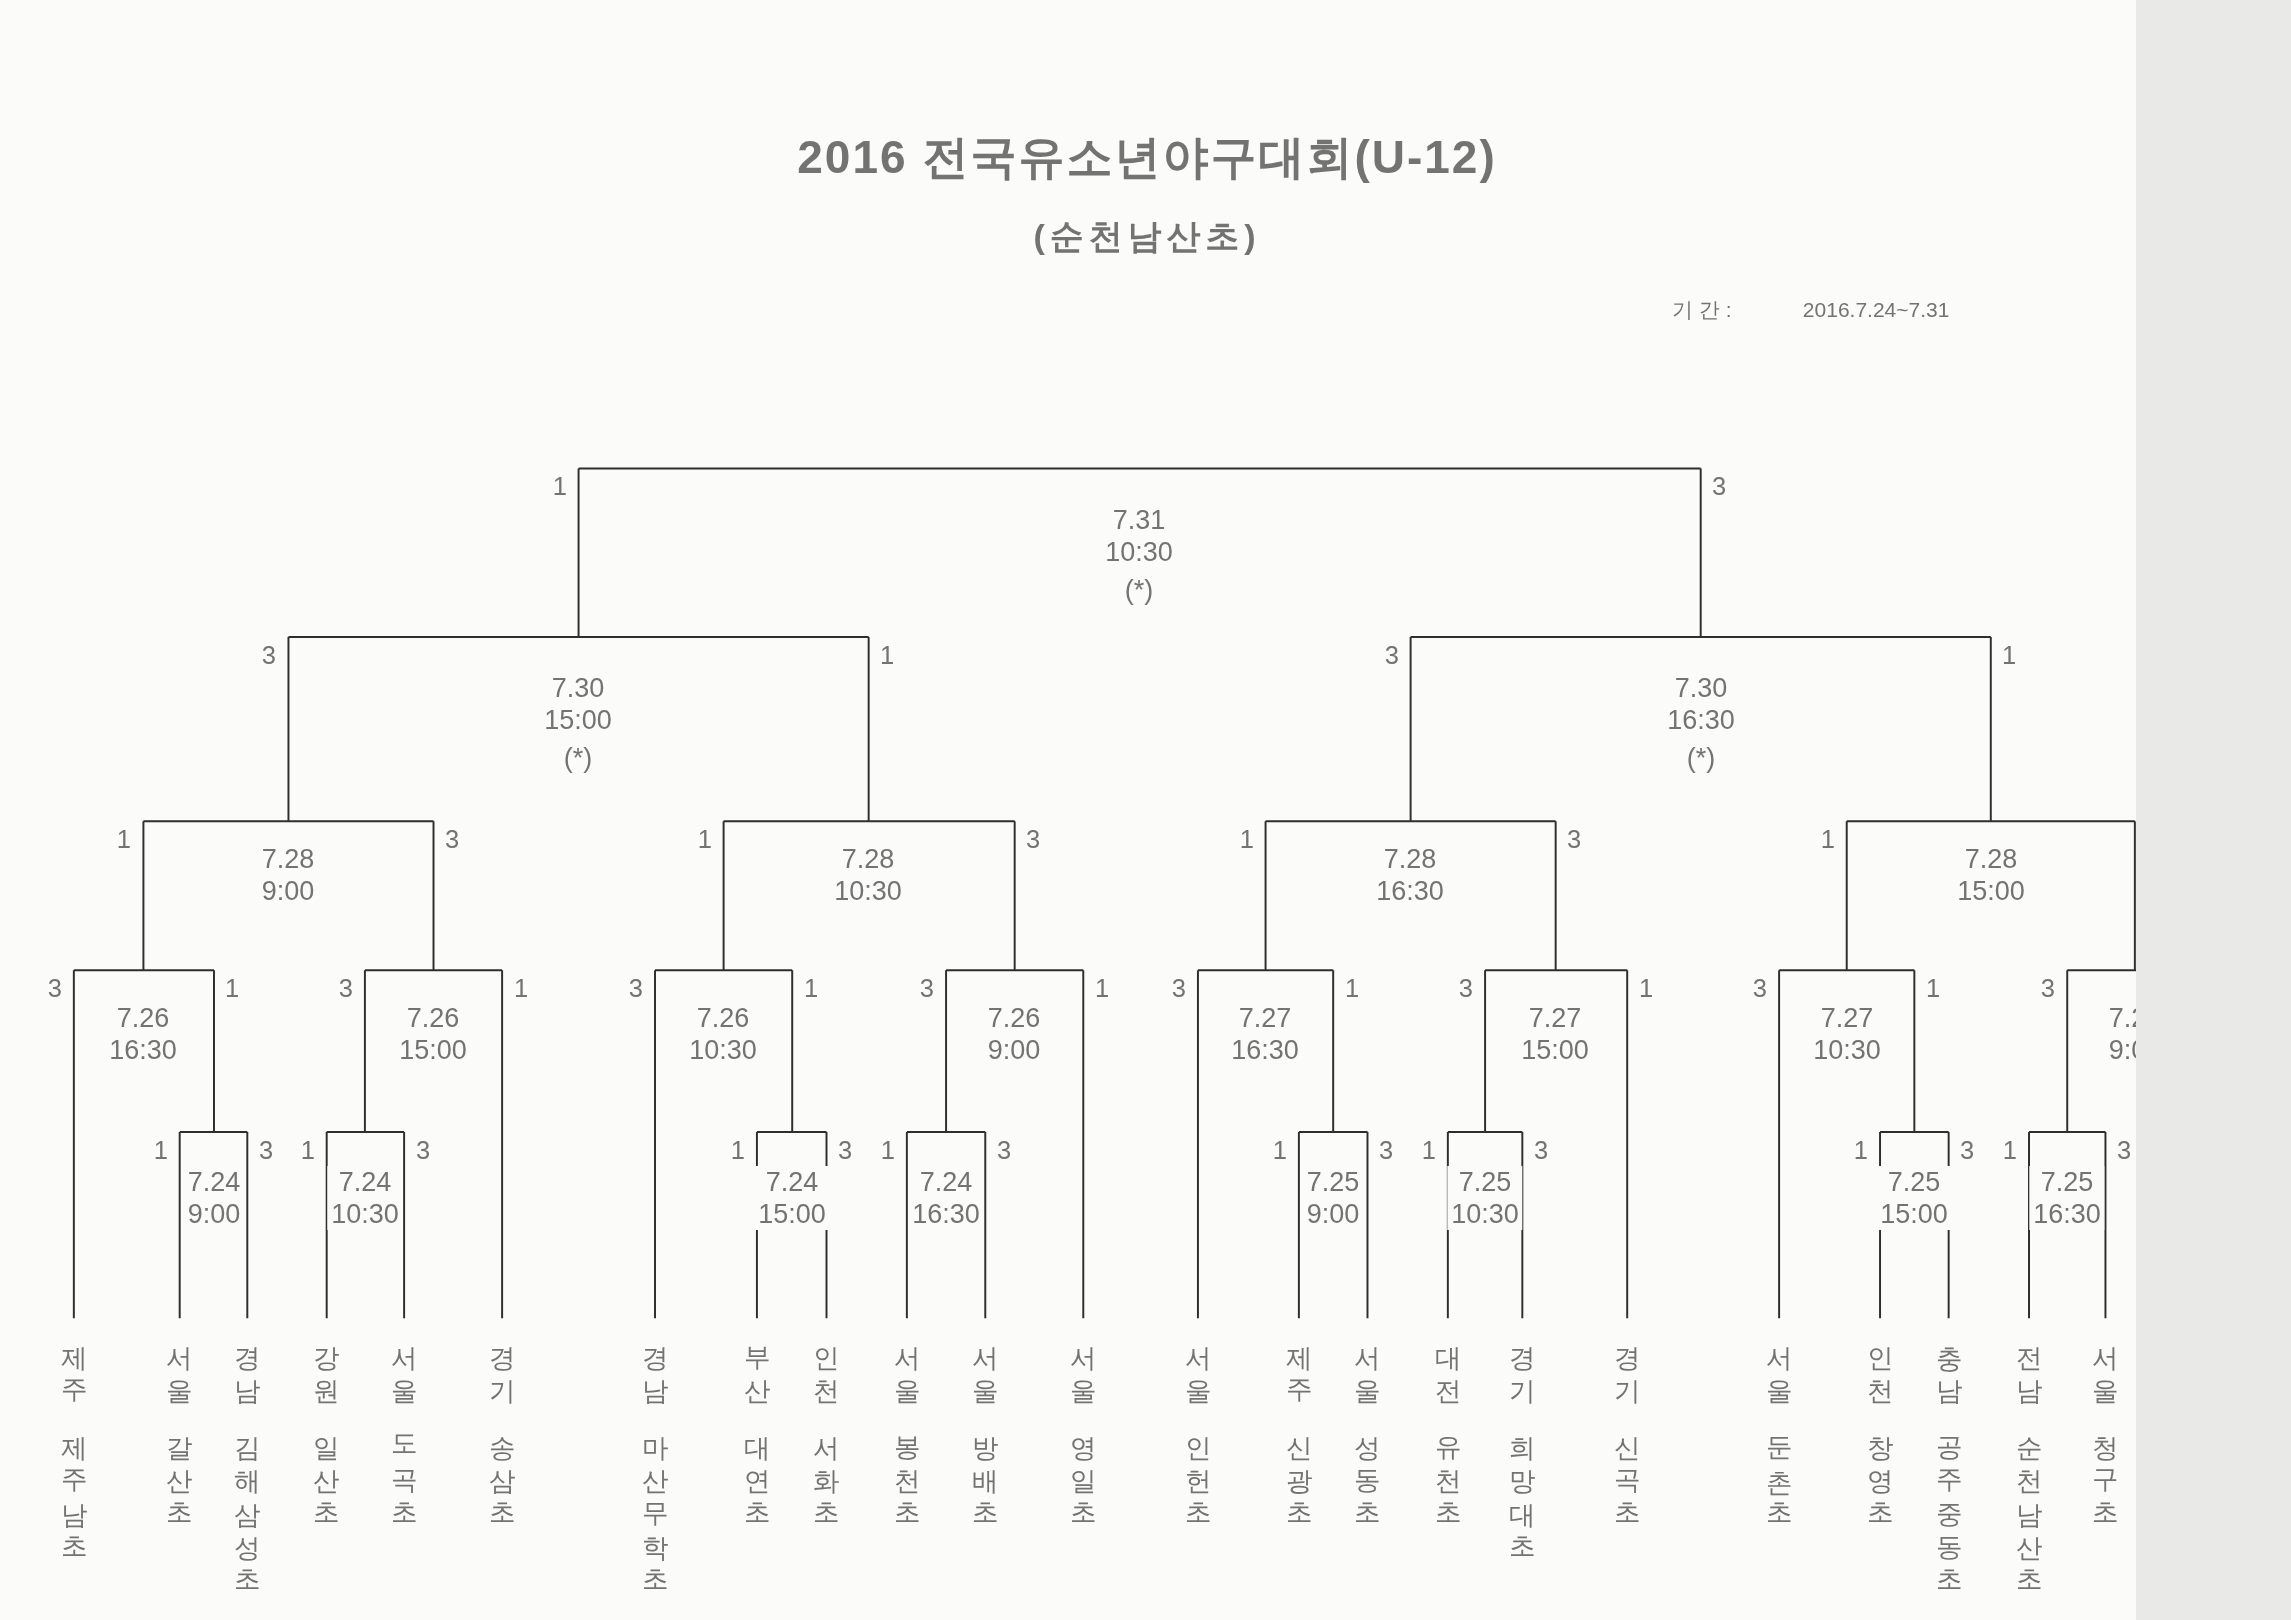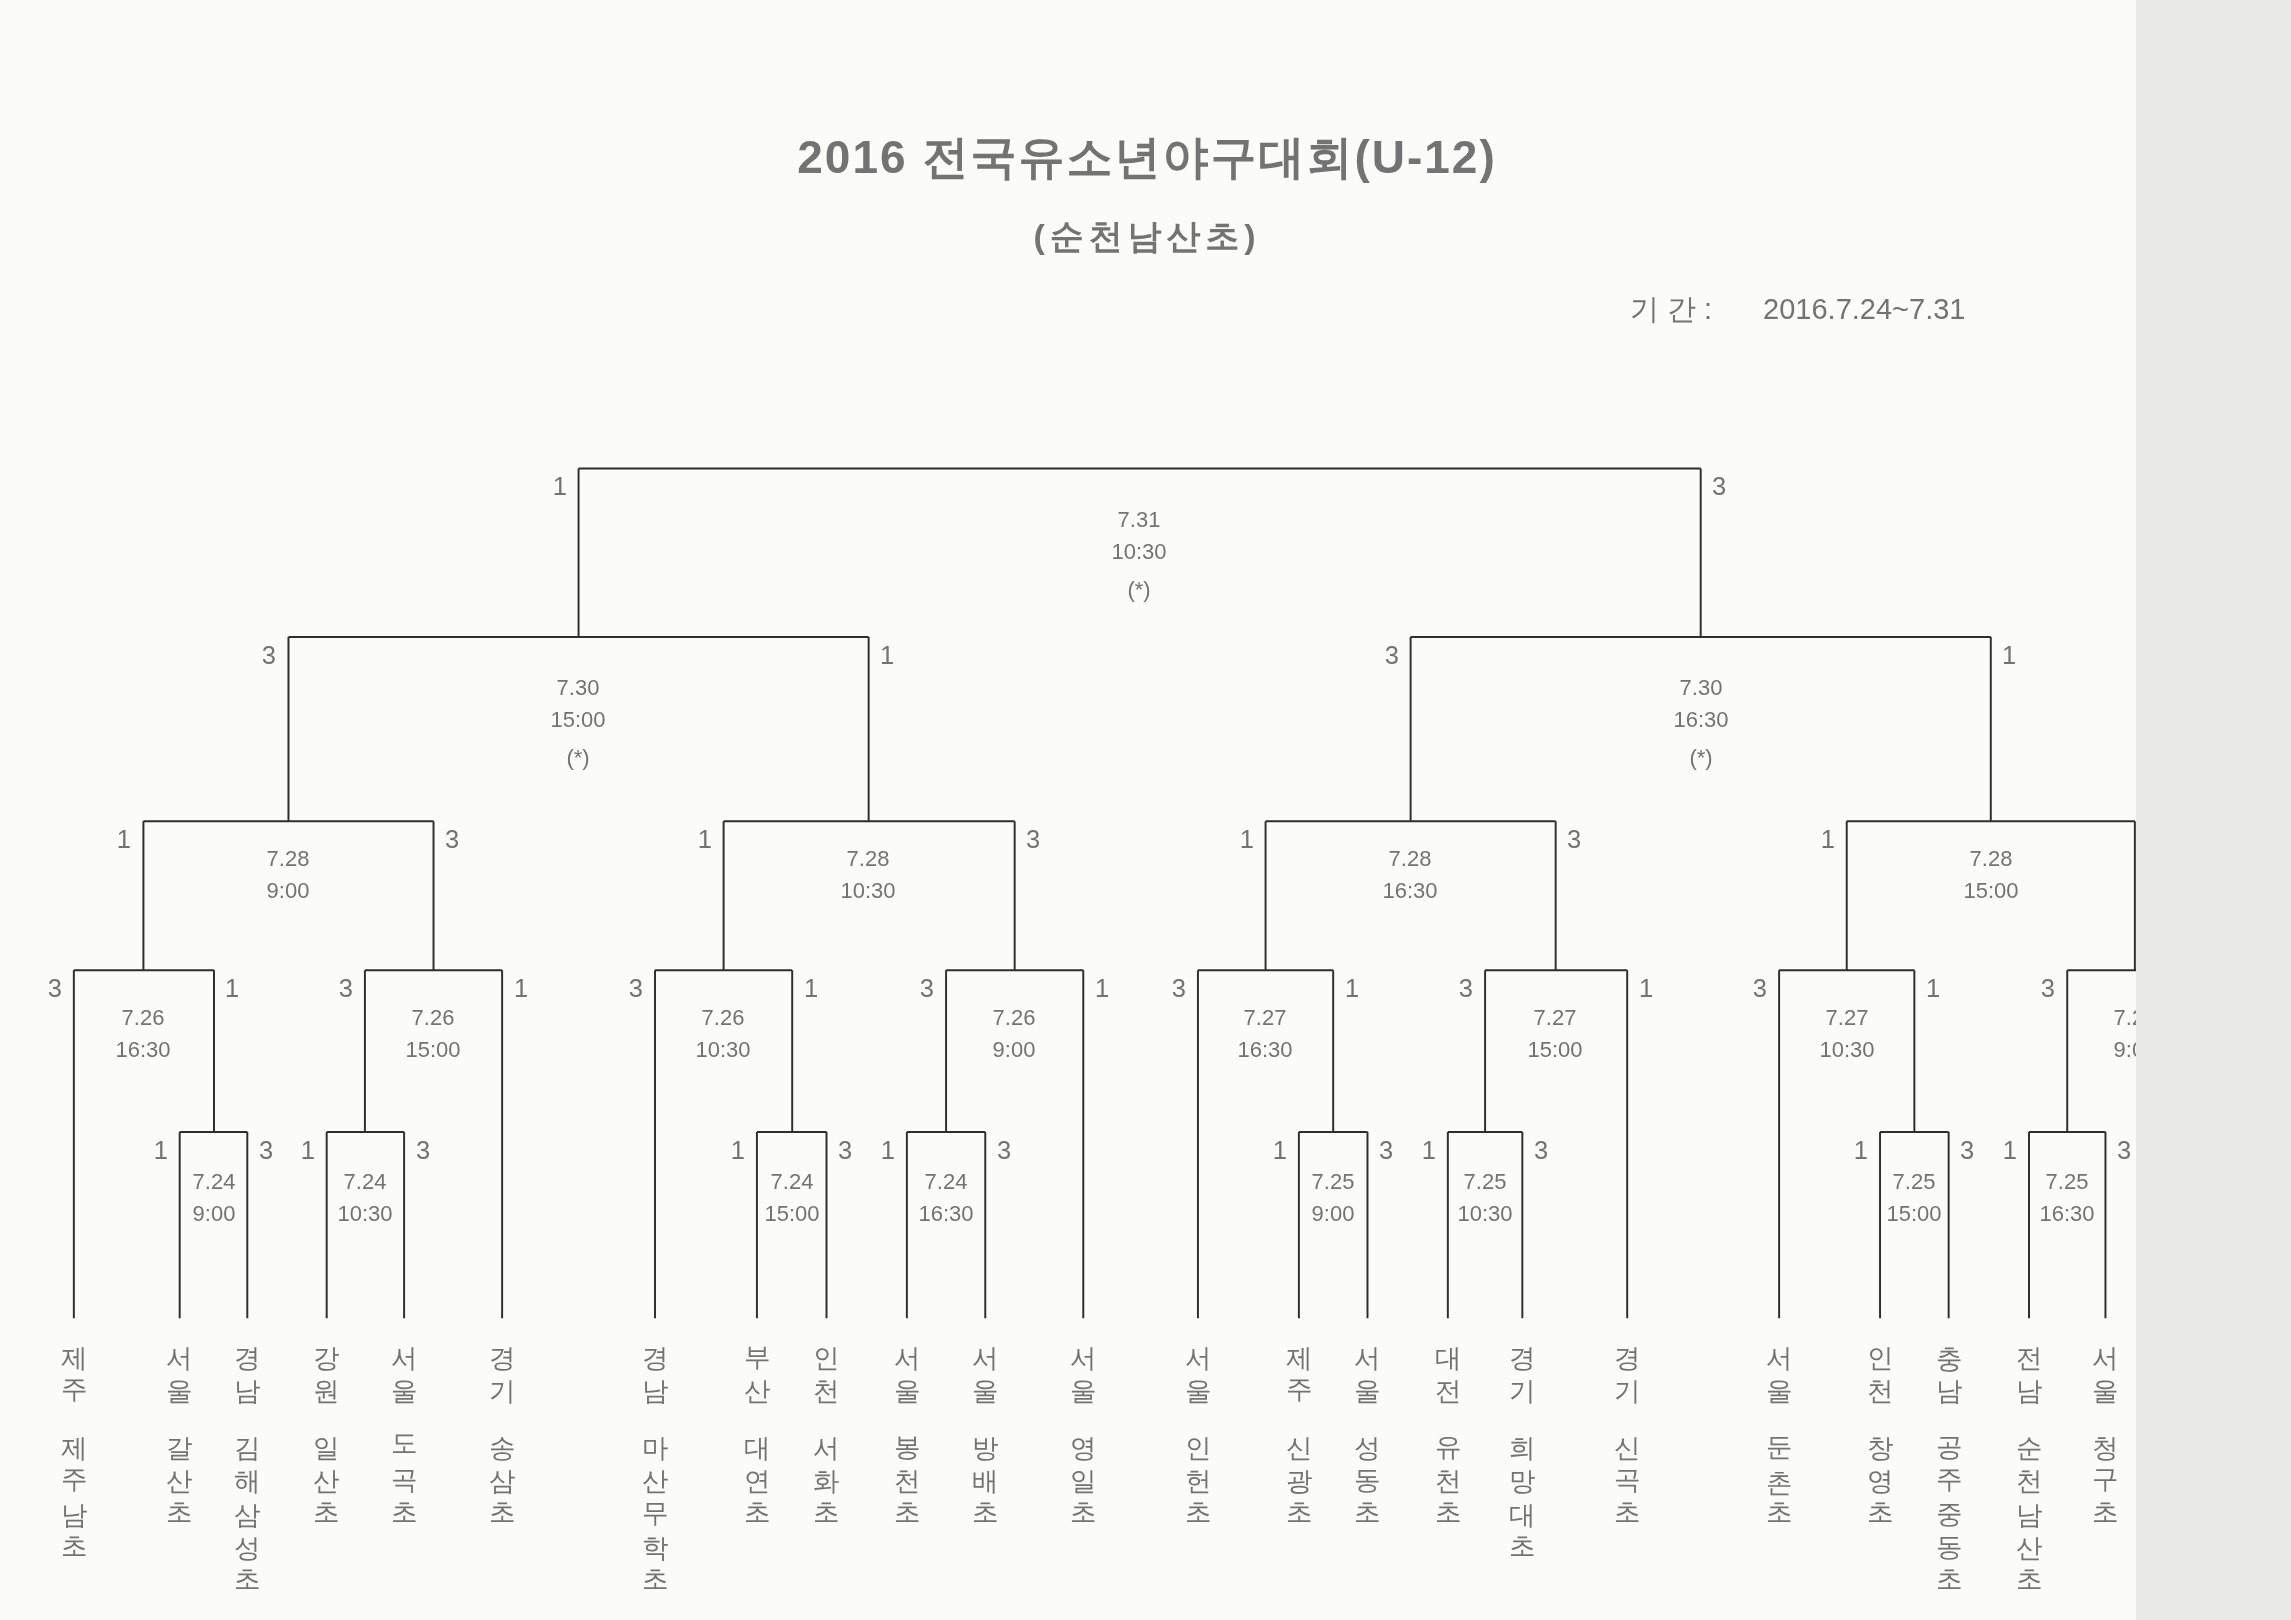--- a/index.html
+++ b/index.html
@@ -12,26 +12,26 @@
     color: #737373;
   }
   .title {
     position: absolute; top: 127px; left: 1147px; transform: translateX(-50%);
     font-size: 46px; font-weight: bold; letter-spacing: 2px; white-space: nowrap;
   }
   .subtitle {
     position: absolute; top: 214px; left: 1147px; transform: translateX(-50%);
     font-size: 34px; font-weight: bold; letter-spacing: 4.9px; white-space: nowrap;
   }
-  .info-row { position: absolute; left: 1630px; font-size: 29px; white-space: nowrap; }
+  .info-row { position: absolute; left: 1672px; font-size: 21px; white-space: nowrap; margin-top: 6px; }
   .info-label { display: inline-block; min-width: 125px; }
   .bracket-lines { position: absolute; left: 0; top: 0; }
   .mlabel {
     position: absolute; transform: translateX(-50%); text-align: center;
-    font-size: 22px; line-height: 32px; white-space: nowrap;
+    font-size: 27px; line-height: 32px; white-space: nowrap;
     background: #fbfbfa; padding: 0 3.9px;
   }
   .mvenue { margin-top: 5.9px; }
   .score { position: absolute; font-size: 25.5px; line-height: 25.5px; }
   .score.sl { transform: translateX(-100%); }
   .team {
     position: absolute; top: 1327px; transform: translateX(-50%);
     writing-mode: vertical-rl; text-orientation: upright;
     font-size: 26.5px; letter-spacing: 6.9px; line-height: 1.15; white-space: nowrap;
   }

